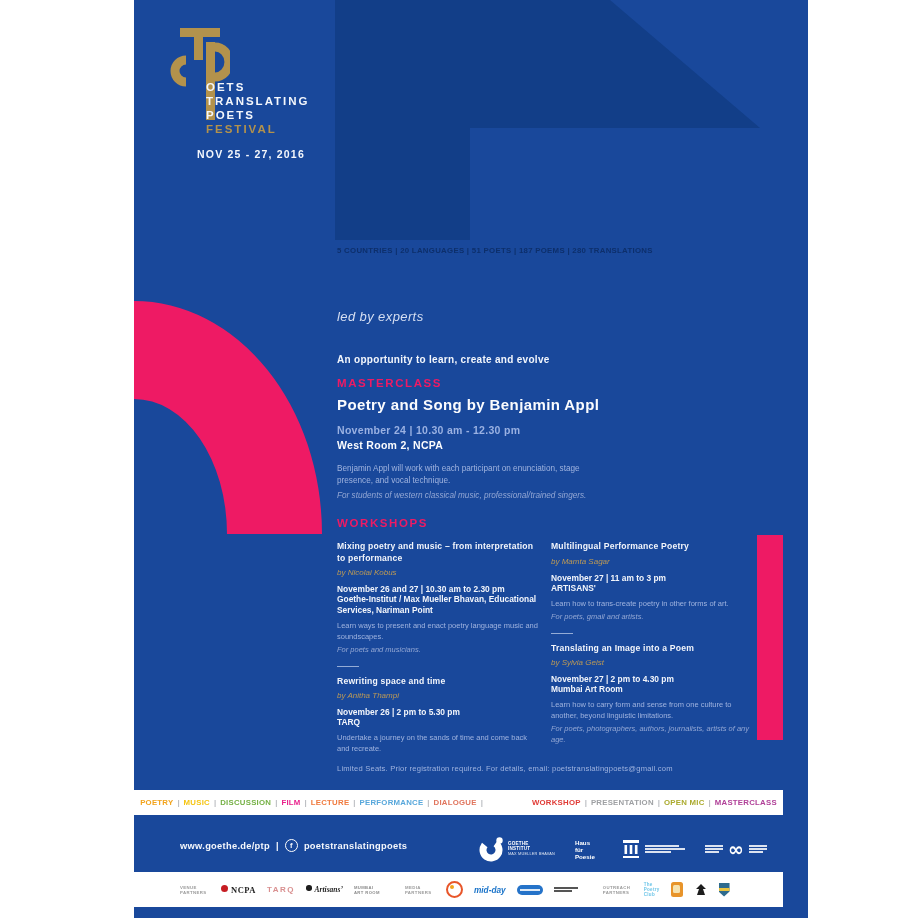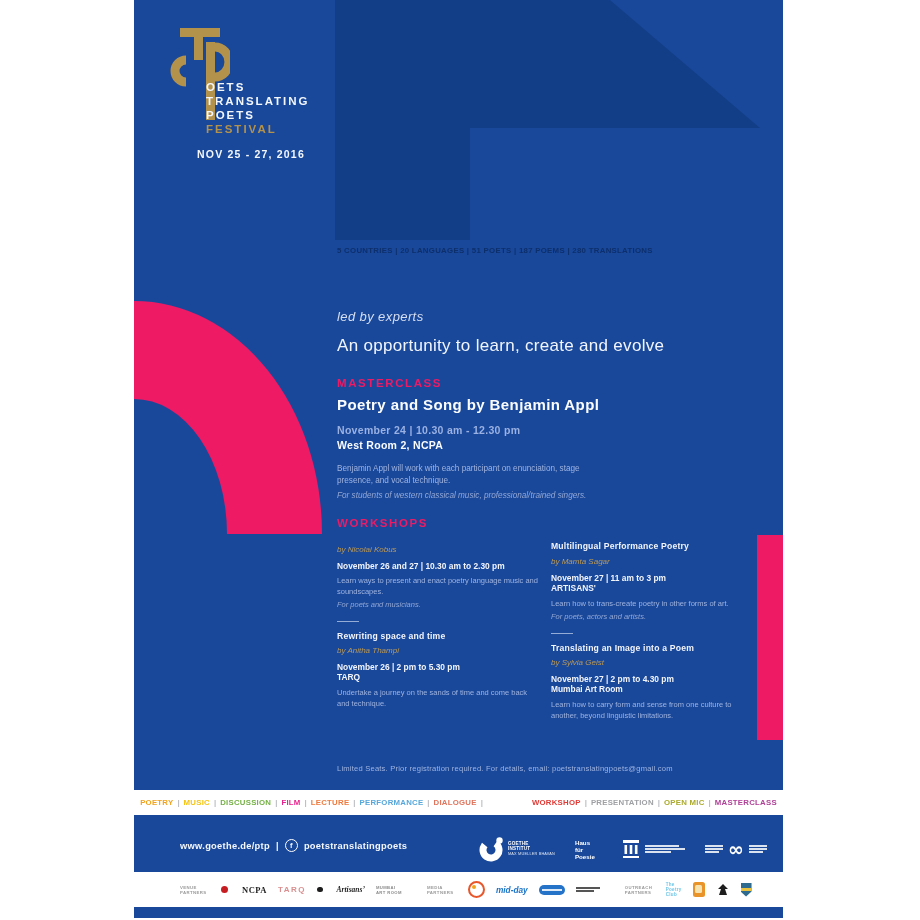--- a/index.html
+++ b/index.html
@@ -1,38 +1,38 @@
 <!DOCTYPE html>
 <html><head>
 <meta charset="utf-8">
 <style>
   html,body{margin:0;padding:0;background:#ffffff;}
   .canvas{position:relative;width:920px;height:920px;background:#ffffff;overflow:hidden;
           font-family:"Liberation Sans",sans-serif;}
-  .poster{position:absolute;left:134px;top:0;width:649px;height:918px;background:#19489B;overflow:hidden;color:#fff;}
+  .poster{position:absolute;left:134px;top:0;width:649px;height:918px;background:#19489B;overflow:hidden;color:#fff;padding-left:25px;}
 
   
   .dark-shape{position:absolute;left:0;top:0;width:649px;height:240px;background:#123E88;
     clip-path:polygon(201px 0,476px 0,626px 128px,336px 128px,336px 240px,201px 240px);}
   .pink-ring{position:absolute;left:0;top:301px;width:192px;height:234px;}
   .pink-bar{position:absolute;left:623px;top:535px;width:26px;height:205px;background:#EE1A64;}
   .bottom-strip{position:absolute;left:0;top:907px;width:649px;height:11px;background:#19489B;}
 
   
   .monogram{position:absolute;left:32px;top:24px;}
   .brand-words{position:absolute;left:72px;top:80px;font-size:11.5px;font-weight:bold;
     letter-spacing:2px;line-height:14px;color:#F4F7FC;}
   .brand-words .gold{color:#B3924C;}
   .brand-dates{position:absolute;left:63px;top:148px;font-size:10.5px;font-weight:bold;letter-spacing:1.2px;color:#F4F7FC;}
 
   
   .stats{position:absolute;left:203px;top:246px;font-size:7.8px;font-weight:bold;letter-spacing:.3px;color:#0D2F6B;white-space:nowrap;}
   .hero-title{position:absolute;left:202px;top:279px;font-size:20px;font-weight:bold;letter-spacing:1.2px;color:#FDFDFE;white-space:nowrap;}
   .hero-sub{position:absolute;left:203px;top:309px;font-size:13px;font-style:italic;color:#D6DFF2;letter-spacing:.4px;}
-  .hero-tag{position:absolute;left:203px;top:336px;font-size:17px;font-weight:400;color:#F2F6FC;letter-spacing:.3px;}
+  .hero-tag{position:absolute;left:203px;top:354px;font-size:10px;font-weight:700;color:#F2F6FC;letter-spacing:.3px;}
 
   
   .mc-heading{position:absolute;left:203px;top:377px;font-size:11.5px;font-weight:bold;letter-spacing:1.6px;color:#EE1A64;}
   .mc-title{position:absolute;left:203px;top:396px;font-size:15px;font-weight:bold;letter-spacing:.4px;color:#FBFCFE;}
   .mc-when{position:absolute;left:203px;top:424px;font-size:10.5px;font-weight:bold;color:#9AB1E2;letter-spacing:.3px;}
   .mc-where{position:absolute;left:203px;top:439px;font-size:10.5px;font-weight:bold;color:#FBFCFE;letter-spacing:.3px;}
   .mc-desc{position:absolute;left:203px;top:463px;width:252px;font-size:8.2px;line-height:11.5px;color:#9FB3DF;}
   .mc-aud{position:absolute;left:203px;top:491px;font-size:8.2px;font-style:italic;color:#93A7D4;white-space:nowrap;}
 
   
@@ -67,21 +67,21 @@
   .haus{margin-left:20px;font-size:6.2px;font-weight:bold;line-height:7px;color:#fff;}
   .unesco{margin-left:26px;display:flex;align-items:center;gap:4px;}
   .tiny-bars .bar{height:1.8px;background:rgba(255,255,255,.85);margin:1.6px 0;}
   .infin{margin-left:20px;display:flex;align-items:center;gap:5px;}
   .infin .sym{font-size:19px;font-weight:bold;color:#fff;line-height:18px;font-family:"DejaVu Sans",sans-serif;}
 
   
   .partners{position:absolute;left:0;top:872px;width:649px;height:35px;background:#ffffff;
     display:flex;align-items:center;padding-left:46px;box-sizing:border-box;gap:11px;color:#444;}
   .pgroup-label{font-size:4.3px;font-weight:bold;color:#9a9a9a;letter-spacing:.4px;width:30px;line-height:5px;}
-  .plogo{display:flex;align-items:center;gap:14px;}
+  .plogo{display:flex;align-items:flex-start;gap:3px;}
   .ncpa-dot{width:7px;height:7px;border-radius:50%;background:#C61D23;}
   .ncpa-txt{font-family:"Liberation Serif",serif;font-weight:bold;font-size:8.5px;color:#1d1d1d;letter-spacing:.5px;}
   .tarq-txt{font-size:8px;letter-spacing:1.5px;color:#D98F8F;font-weight:600;}
   .art-dot{width:5.5px;height:5.5px;border-radius:50%;background:#1d1d1d;}
   .art-txt{font-family:"Liberation Serif",serif;font-style:italic;font-weight:bold;font-size:7.5px;color:#1d1d1d;}
   .mar-txt{font-size:4.2px;color:#8a8a8a;line-height:5px;letter-spacing:.4px;font-weight:bold;}
   .swirl{width:13px;height:13px;border-radius:50%;border:2.5px solid #E8562A;position:relative;}
   .swirl::after{content:"";position:absolute;left:2px;top:2px;width:4px;height:4px;border-radius:50%;background:#F2A31B;}
   .midday-txt{font-size:8.3px;font-weight:bold;font-style:italic;color:#1B74C9;}
   .capsule{width:26px;height:10px;border-radius:5px;background:#2573C9;position:relative;}
@@ -128,51 +128,54 @@
     <div class="mc-title">Poetry and Song by Benjamin Appl</div>
     <div class="mc-when">November 24 | 10.30 am - 12.30 pm</div>
     <div class="mc-where">West Room 2, NCPA</div>
     <div class="mc-desc">Benjamin Appl will work with each participant on enunciation, stage presence, and vocal technique.</div>
     <div class="mc-aud">For students of western classical music, professional/trained singers.</div>
 
     <div class="ws-heading">WORKSHOPS</div>
 
     <div class="ws-col c1">
       <div class="ws-item">
+        <div class="ws-title">Mixing poetry and music – from interpretation to performance</div>
         <div class="ws-by">by Nicolai Kobus</div>
         <div class="ws-when">November 26 and 27 | 10.30 am to 2.30 pm</div>
+        <div class="ws-where">Goethe-Institut / Max Mueller Bhavan, Educational Services, Nariman Point</div>
         <div class="ws-desc">Learn ways to present and enact poetry language music and soundscapes.</div>
         <div class="ws-aud">For poets and musicians.</div>
       </div>
       <div class="ws-divider"></div>
       <div class="ws-item">
         <div class="ws-title">Rewriting space and time</div>
         <div class="ws-by">by Anitha Thampi</div>
         <div class="ws-when">November 26 | 2 pm to 5.30 pm</div>
         <div class="ws-where">TARQ</div>
-        <div class="ws-desc">Undertake a journey on the sands of time and come back and technique.</div>
+        <div class="ws-desc">Undertake a journey on the sands of time and come back and recreate.</div>
       </div>
     </div>
 
     <div class="ws-col c2">
       <div class="ws-item">
         <div class="ws-title">Multilingual Performance Poetry</div>
         <div class="ws-by">by Mamta Sagar</div>
         <div class="ws-when">November 27 | 11 am to 3 pm</div>
         <div class="ws-where">ARTISANS'</div>
         <div class="ws-desc">Learn how to trans-create poetry in other forms of art.</div>
-        <div class="ws-aud">For poets, actors and artists.</div>
+        <div class="ws-aud">For poets, gmail and artists.</div>
       </div>
       <div class="ws-divider"></div>
       <div class="ws-item">
         <div class="ws-title">Translating an Image into a Poem</div>
         <div class="ws-by">by Sylvia Geist</div>
         <div class="ws-when">November 27 | 2 pm to 4.30 pm</div>
         <div class="ws-where">Mumbai Art Room</div>
         <div class="ws-desc">Learn how to carry form and sense from one culture to another, beyond linguistic limitations.</div>
+        <div class="ws-aud">For poets, photographers, authors, journalists, artists of any age.</div>
       </div>
     </div>
 
     <div class="ws-note">Limited Seats. Prior registration required. For details, email: poetstranslatingpoets@gmail.com</div>
 
     <div class="catbar">
       <span class="cat" style="color: rgb(242, 163, 27);">POETRY</span>
       <span class="catsep">|</span>
       <span class="cat" style="color: rgb(245, 197, 19);">MUSIC</span>
       <span class="catsep">|</span>

